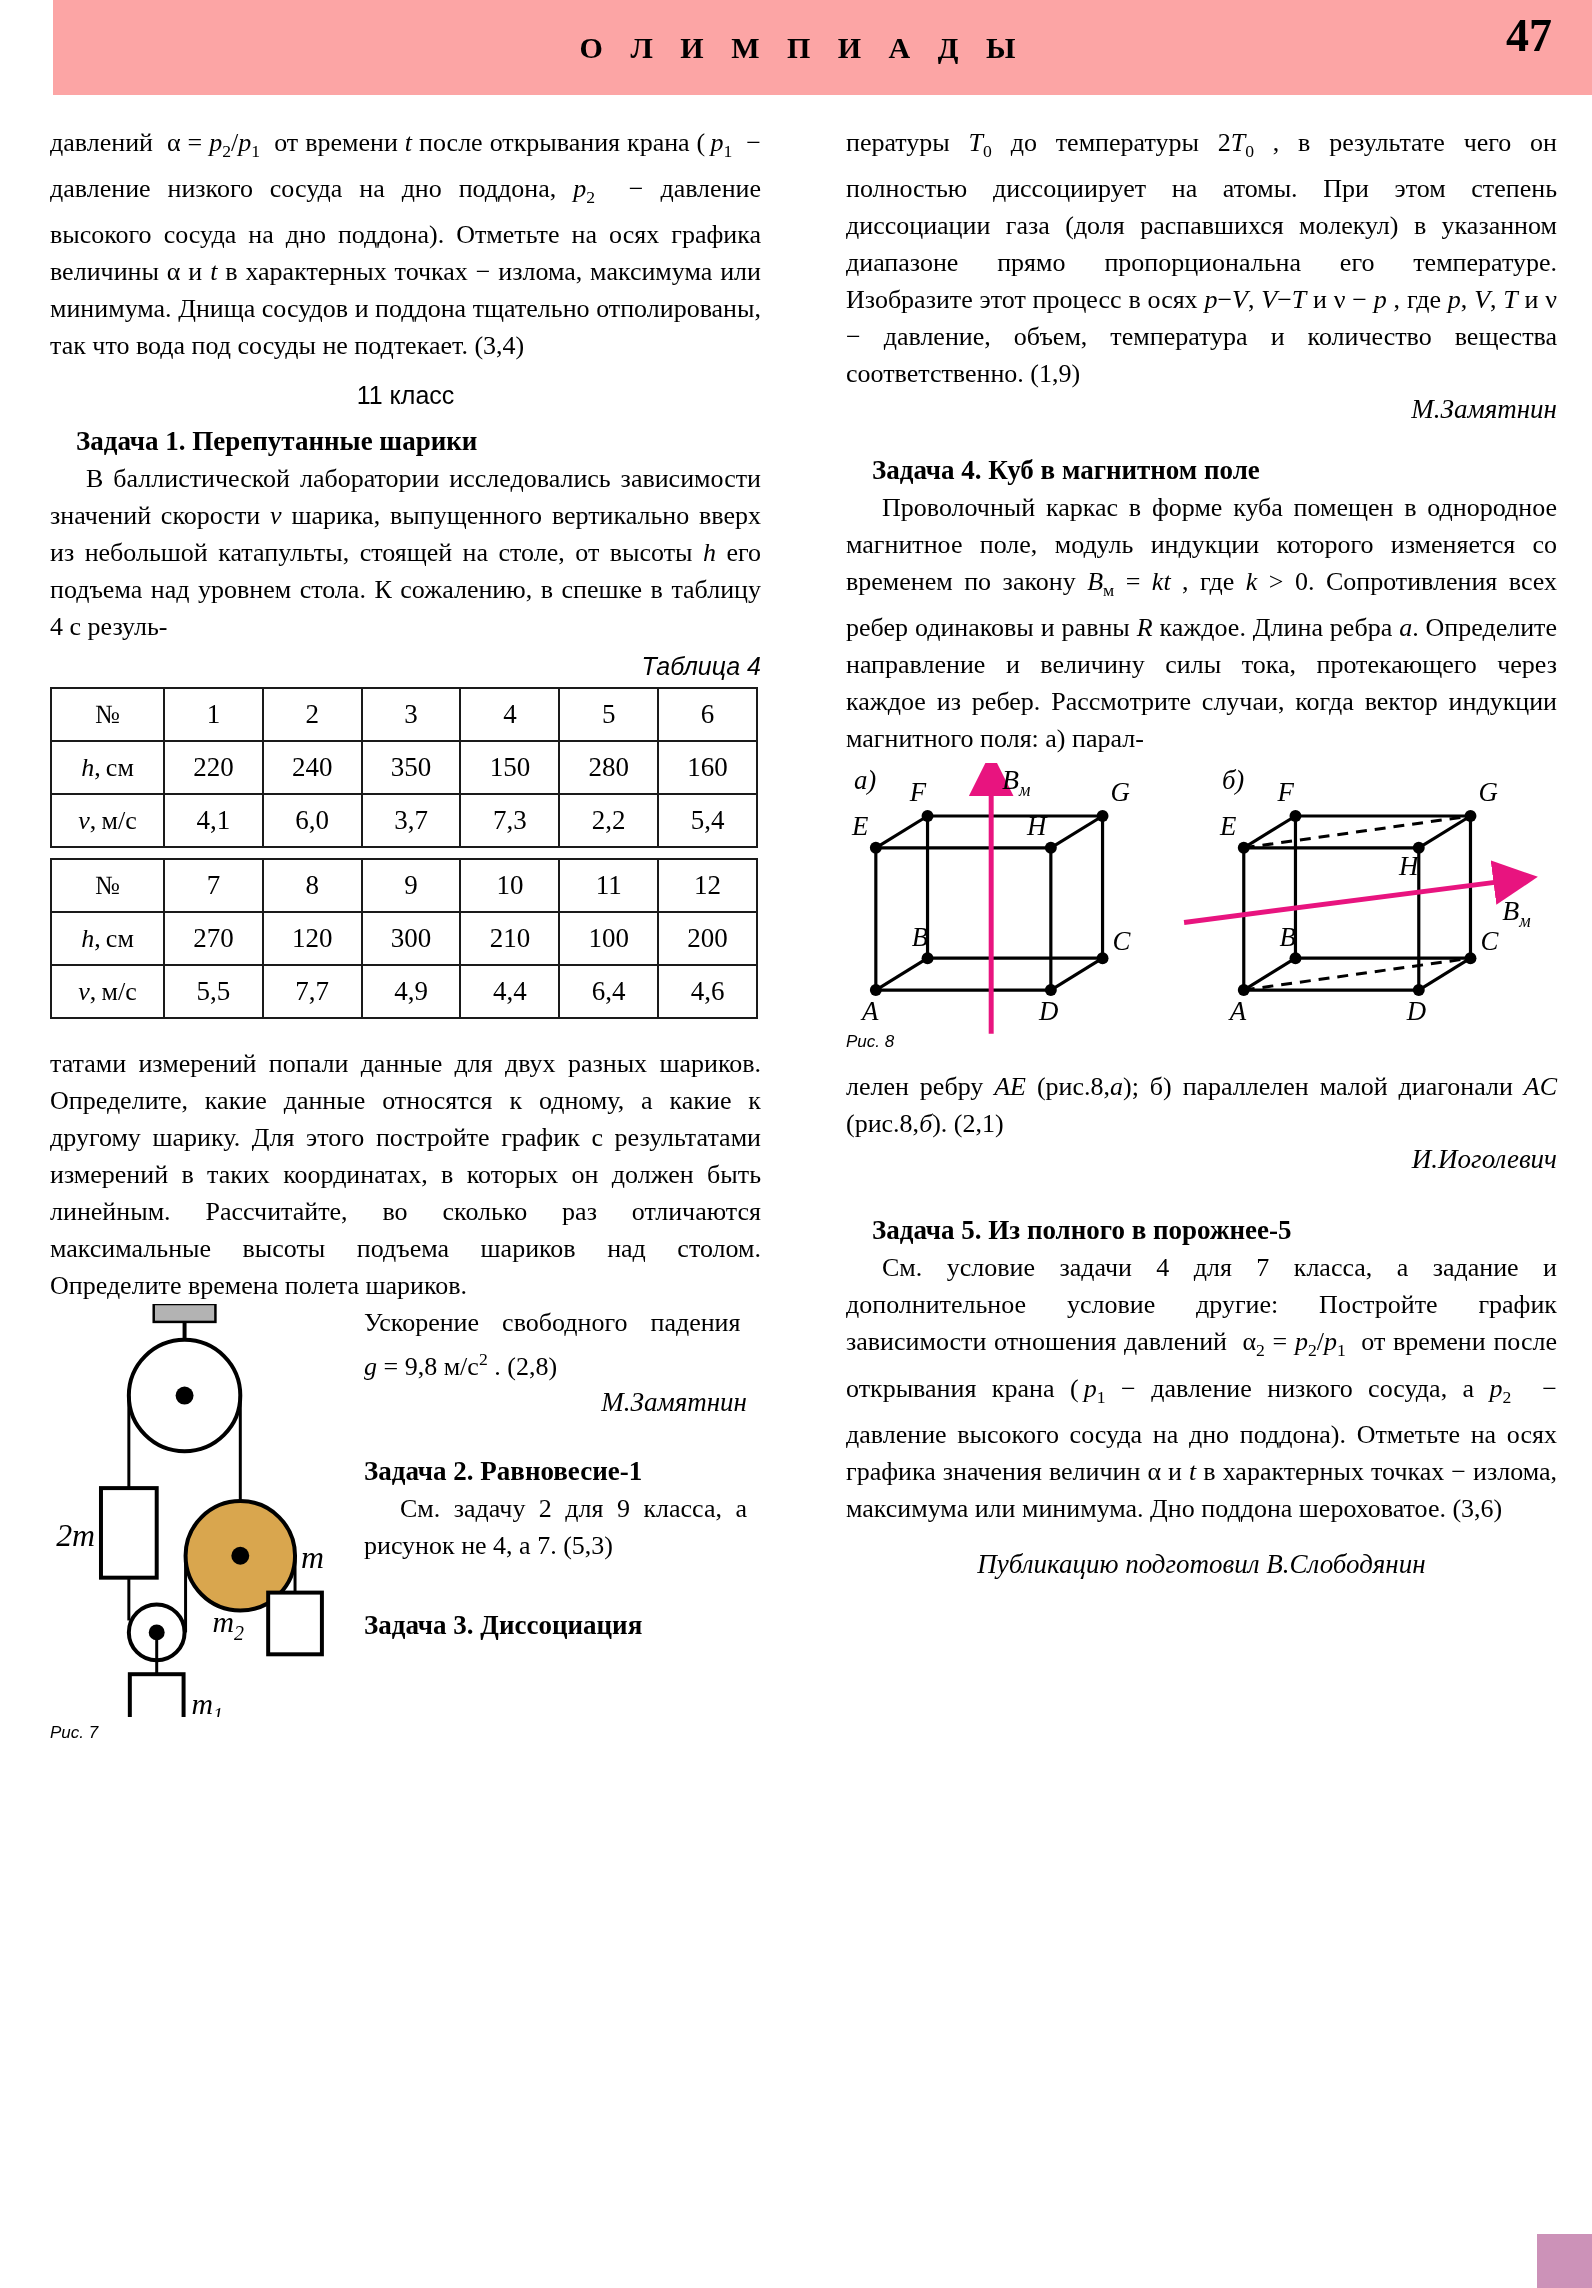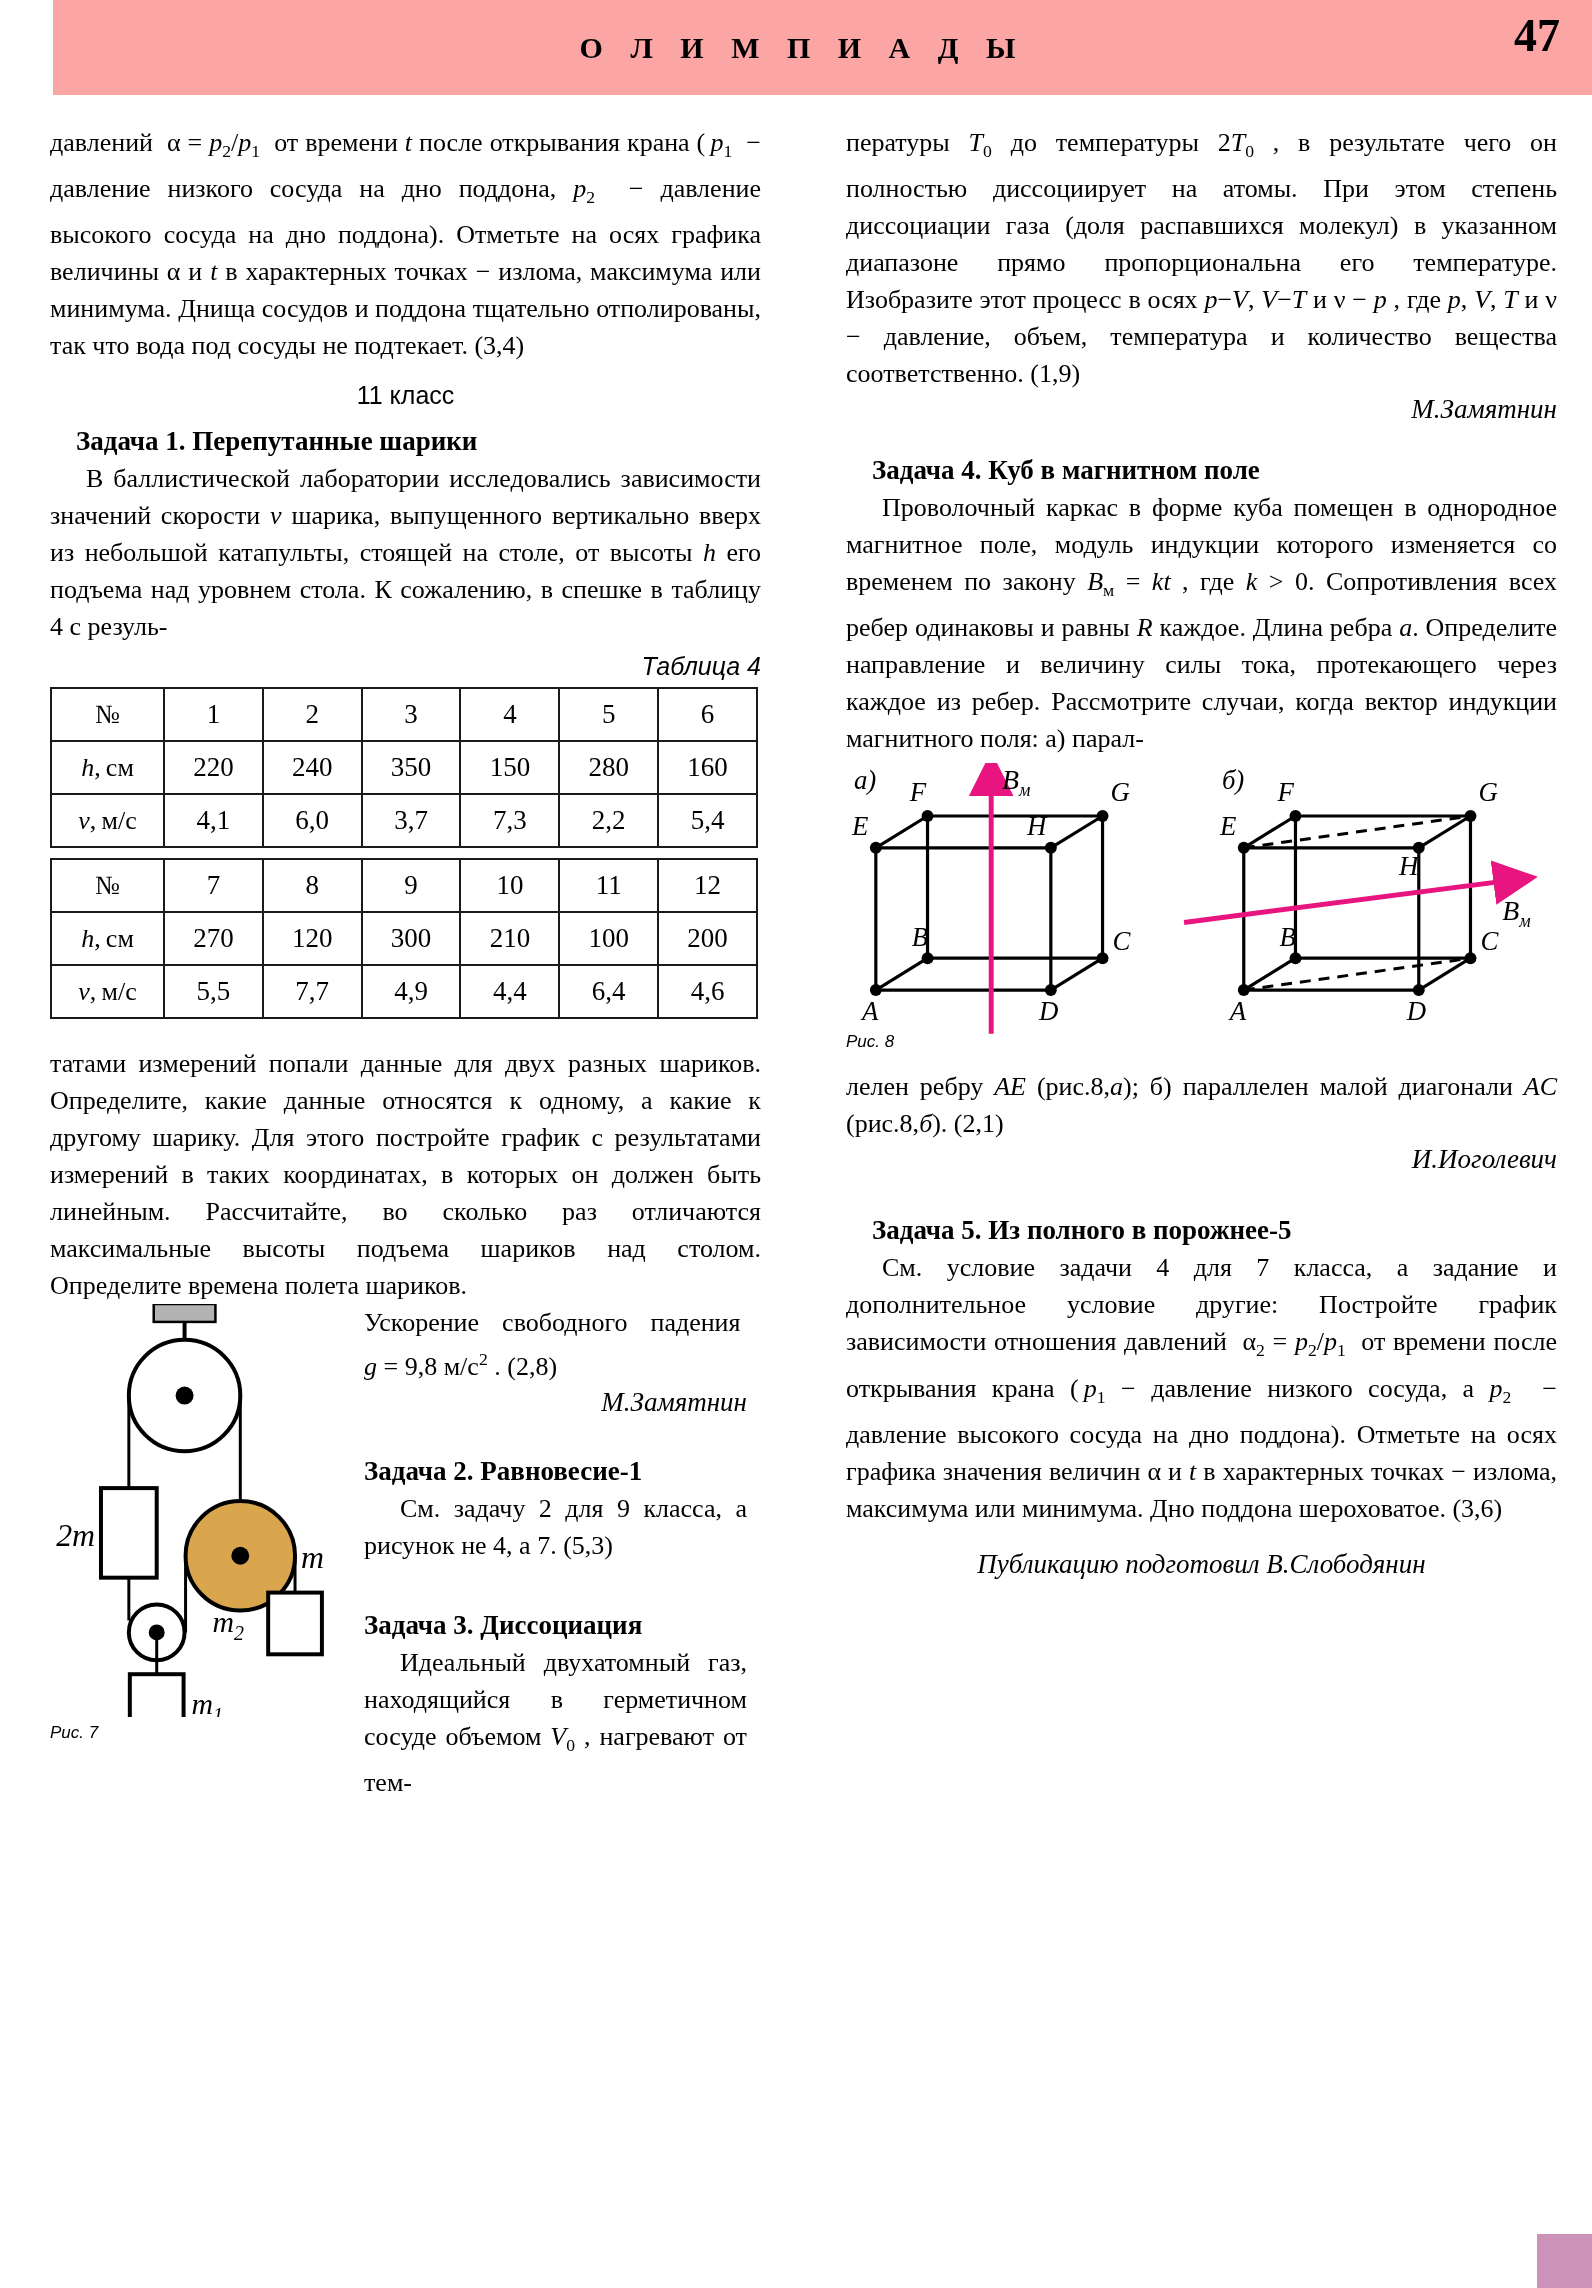--- a/index.html
+++ b/index.html
@@ -16,21 +16,21 @@
     position:absolute;left:53px;top:0;width:1539px;height:95px;
     background:#fca5a5;
   }
   #header-title{
     position:absolute;left:0;top:0;width:1539px;height:95px;
     display:flex;align-items:center;justify-content:center;
     font-weight:bold;font-size:30px;letter-spacing:10px;
     padding-right:40px;box-sizing:border-box;
   }
   #page-number{
-    position:absolute;right:32px;top:0;height:70px;
+    position:absolute;right:40px;top:0;height:70px;
     display:flex;align-items:center;
     font-weight:bold;font-size:46px;
   }
   #corner-block{
     position:absolute;right:0;bottom:0;width:55px;height:55px;
     background:#cc92b8;
   }
   
   .col{position:absolute;top:124px;width:711px;}
   #col-left{left:50px;}
@@ -225,23 +225,20 @@
         Ускорение свободного падения&nbsp; <span class="nb"><i class="v">g</i> = 9,8 м/с<sup>2</sup></span> . (2,8)
       </p>
       <p class="author">М.Замятнин</p>
 
       <div style="height:22px"></div>
       <div class="hd" style="text-indent:0;">Задача 2. Равновесие-1</div>
       <p class="body">См. задачу 2 для 9 класса, а рисунок не 4, а 7. (5,3)</p>
 
       <div style="height:30px"></div>
       <div class="hd" style="text-indent:0;">Задача 3. Диссоциация</div>
-      <p class="body">
-        Идеальный двухатомный газ, находящийся в герметичном сосуде объемом <i class="v">V</i><sub>0</sub> , нагревают от тем-
-      </p>
     </div>
   </div>
 </div>
 
 <div class="col" id="col-right">
 
   <p class="body noind">
     пературы <i class="v">T</i><sub>0</sub> до температуры 2<i class="v">T</i><sub>0</sub> , в результате чего он полностью диссоциирует на атомы. При этом степень диссоциации газа (доля распавшихся молекул) в указанном диапазоне прямо пропорциональна его температуре. Изобразите этот процесс в осях <i class="v">p</i>−<i class="v">V</i>, <i class="v">V</i>−<i class="v">T</i> и ν − <i class="v">p</i> , где <i class="v">p</i>, <i class="v">V</i>, <i class="v">T</i> и ν − давление, объем, температура и количество вещества соответственно. (1,9)
   </p>
   <p class="author">М.Замятнин</p>

